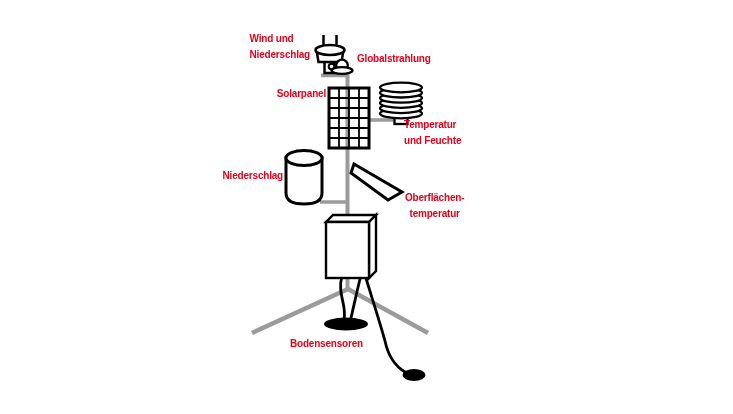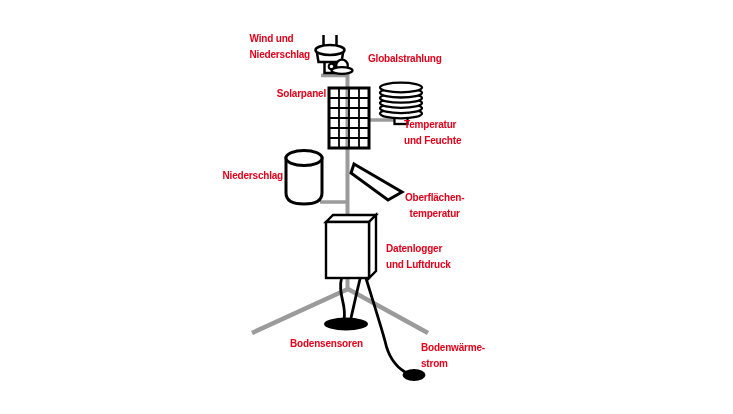--- a/index.html
+++ b/index.html
@@ -28,21 +28,21 @@
     position:absolute;
     color:var(--label-red);
     font-size:10px;
     font-weight:bold;
     line-height:16px;
     white-space:pre-line;
     letter-spacing:-0.2px;
   }
   
   .lbl-wind{right:423px;top:31px;text-align:left;}
-  .lbl-global{left:368px;top:51px;text-align:center;}
+  .lbl-global{left:357px;top:51px;text-align:center;}
   .lbl-solar{right:407px;top:86px;margin-left:16px;}
   .lbl-temp{left:404px;top:117px;}
   .lbl-nieder{right:450px;top:168px;}
   .lbl-oberfl{left:405px;top:190px;text-align:center;}
   .lbl-daten{left:386px;top:241px;}
   .lbl-bodsens{left:290px;top:336px;}
   .lbl-bodwaerme{left:421px;top:340px;}
 
   
   .structure{stroke:var(--mast-gray);fill:none;stroke-linecap:butt;}
@@ -119,19 +119,15 @@
 
   <div class="label lbl-wind">Wind und
 Niederschlag</div>
   <div class="label lbl-global">Globalstrahlung</div>
   <div class="label lbl-solar">Solarpanel</div>
   <div class="label lbl-temp">Temperatur
 und Feuchte</div>
   <div class="label lbl-nieder">Niederschlag</div>
   <div class="label lbl-oberfl">Oberflächen-
 temperatur</div>
-  <div class="label lbl-daten">Datenlogger
-und Luftdruck</div>
   <div class="label lbl-bodsens">Bodensensoren</div>
-  <div class="label lbl-bodwaerme">Bodenwärme-
-strom</div>
 
 </div>
 
 </body></html>

